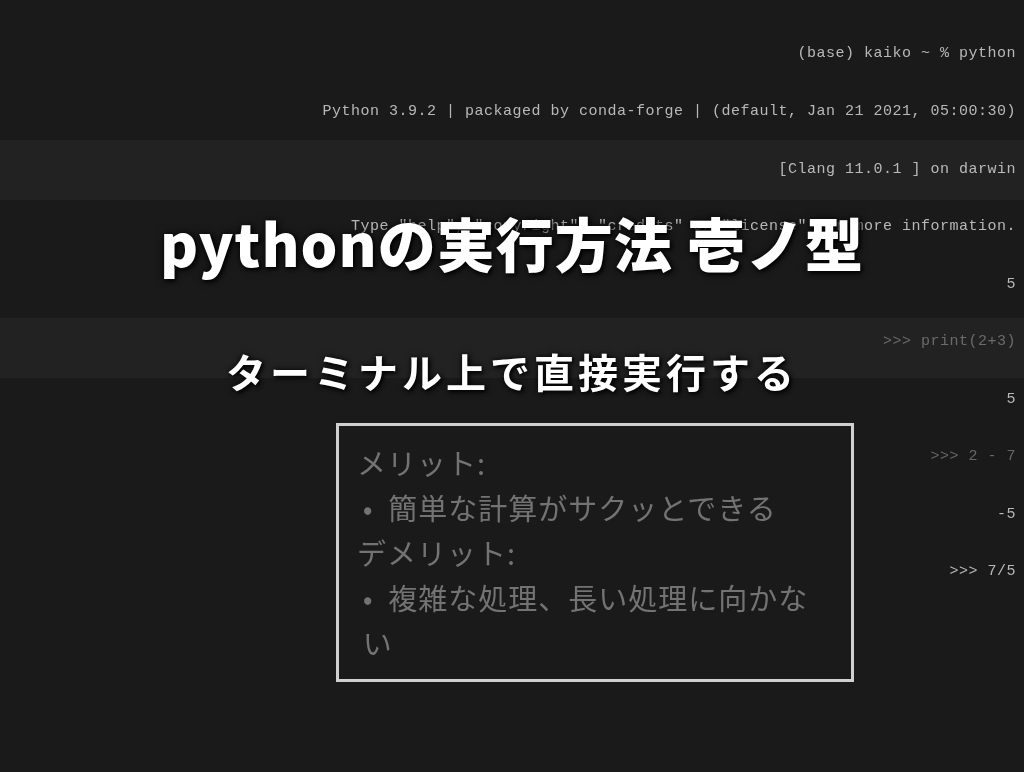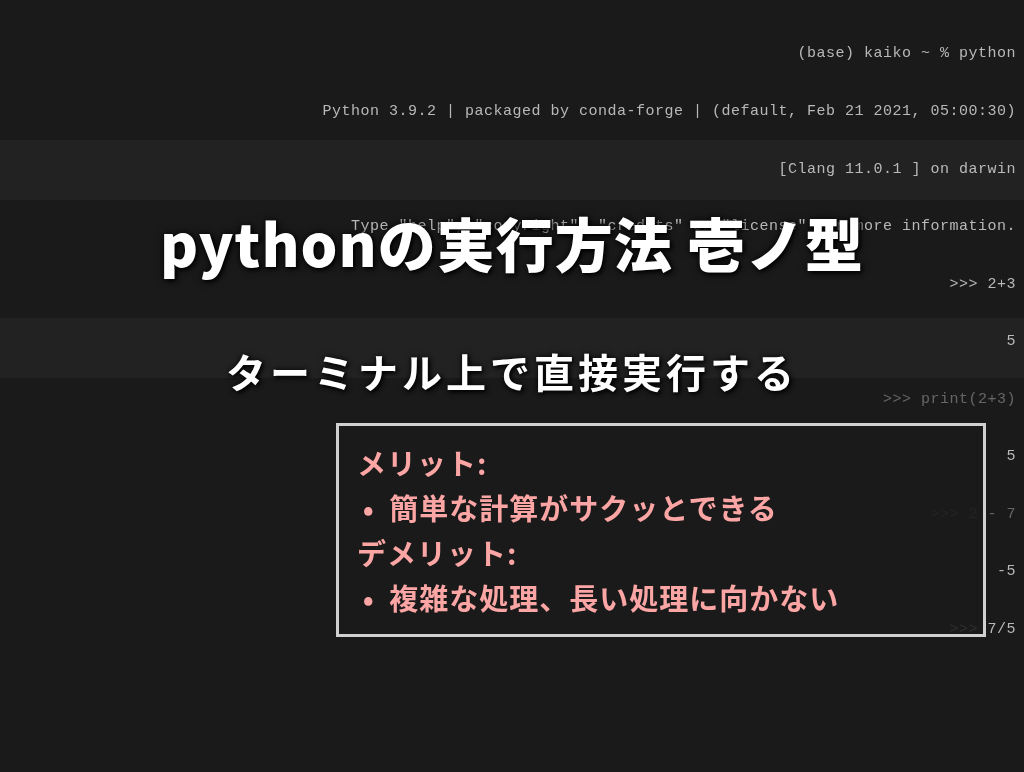--- a/index.html
+++ b/index.html
@@ -61,28 +61,28 @@
       color: #ffffff;
       font-family: "Hiragino Sans", "Noto Sans CJK JP", "Yu Gothic", sans-serif;
       text-shadow: 0 0 6px rgba(0,0,0,0.8), 2px 2px 4px rgba(0,0,0,0.9);
       letter-spacing: 4px;
     }
 
     .info-box {
       position: absolute;
       top: 423px;
       left: 336px;
-      width: 650px;
+      width: 518px;
       border: 3px solid #d0d0d0;
       background: rgba(26,26,26,0.88);
       padding: 14px 18px;
       font-family: "Hiragino Sans", "Noto Sans CJK JP", "Yu Gothic", sans-serif;
-      color: #fca5a5;
+      color: #737373;
       font-size: 29px;
-      font-weight: 700;
+      font-weight: 400;
       line-height: 1.55;
       letter-spacing: 1px;
     }
 
     .info-box ul {
       list-style: none;
       padding-left: 0.2em;
     }
 
     .info-box ul li::before {
@@ -100,24 +100,23 @@
 
   </style>
 </head>
 <body>
 
 <div class="stripe-light" style="top:140px;height:60px"></div>
 <div class="stripe-light" style="top:318px;height:60px"></div>
 
 <div class="terminal">
   <span class="line">(base) kaiko ~ % python</span>
-  <span class="line">Python 3.9.2 | packaged by conda-forge | (default, Feb 21 2021, 05:00:30)</span>
+  <span class="line">Python 3.9.2 | packaged by conda-forge | (default, Jan 21 2021, 05:00:30)</span>
   <span class="line">[Clang 11.0.1 ] on darwin</span>
   <span class="line">Type "help", "copyright", "credits" or "license" for more information.</span>
-  <span class="line">&gt;&gt;&gt; 2+3</span>
   <span class="line">5</span>
   <span class="line dim">&gt;&gt;&gt; print(2+3)</span>
   <span class="line">5</span>
   <span class="line dim">&gt;&gt;&gt; 2 - 7</span>
   <span class="line">-5</span>
   <span class="line">&gt;&gt;&gt; 7/5</span>
   
   
   
   

